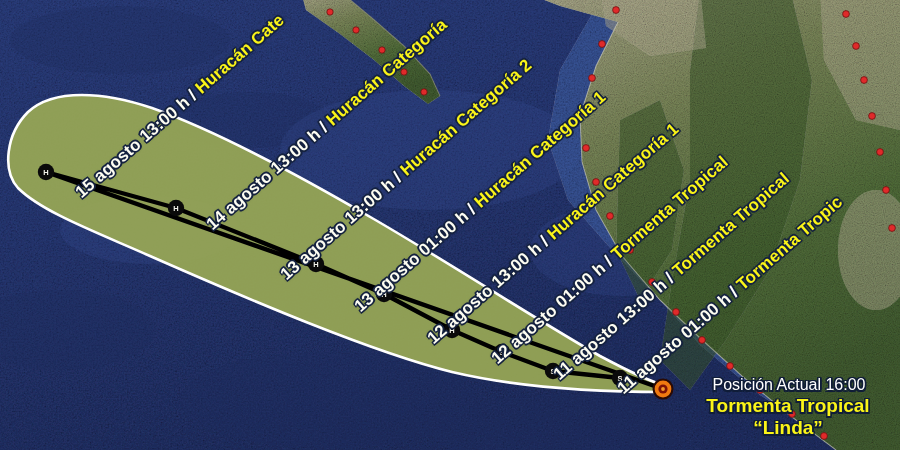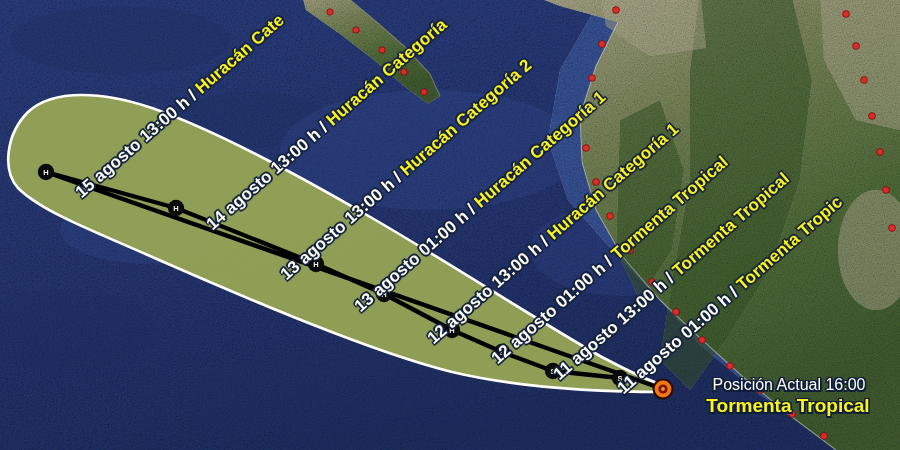--- a/index.html
+++ b/index.html
@@ -271,15 +271,16 @@
       <div class="track-label" style="left: 357px; top: 300px; transform: rotate(-41deg);"><span class="when">13 agosto 01:00 h</span><span class="sep"> / </span><span class="cat">Huracán Categoría 1</span></div>
       <div class="track-label" style="left: 430px; top: 332px; transform: rotate(-41deg);"><span class="when">12 agosto 13:00 h</span><span class="sep"> / </span><span class="cat">Huracán Categoría 1</span></div>
       <div class="track-label" style="left: 494px; top: 352px; transform: rotate(-41deg);"><span class="when">12 agosto 01:00 h</span><span class="sep"> / </span><span class="cat">Tormenta Tropical</span></div>
       <div class="track-label" style="left: 556px; top: 368px; transform: rotate(-41deg);"><span class="when">11 agosto 13:00 h</span><span class="sep"> / </span><span class="cat">Tormenta Tropical</span></div>
       <div class="track-label" style="left: 620px; top: 382px; transform: rotate(-41deg);"><span class="when">11 agosto 01:00 h</span><span class="sep"> / </span><span class="cat">Tormenta Tropic</span></div>
     </div>
 
   <div id="legend">
     <div class="line1">Posición Actual 16:00</div>
     <div class="line2">Tormenta Tropical</div>
+    <div class="line3">“Linda”</div>
   </div>
 
 </div>
 
 </body></html>

